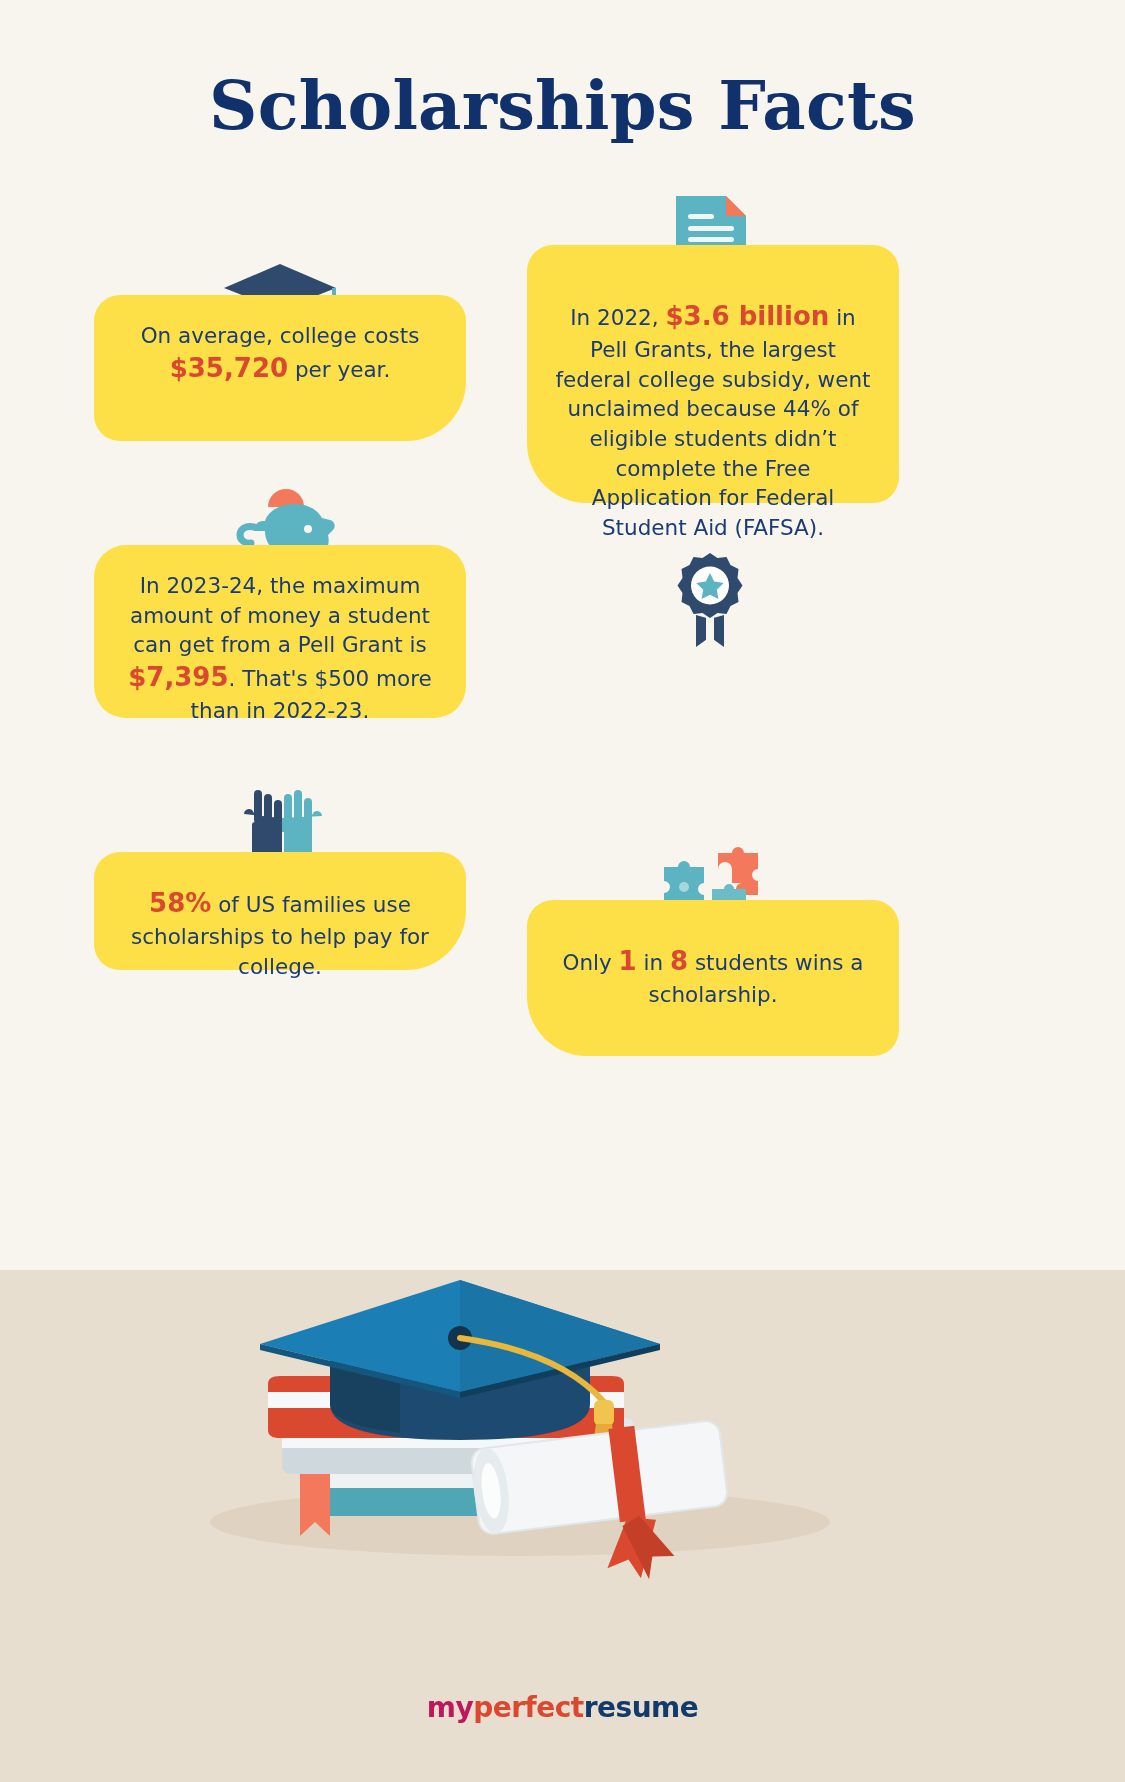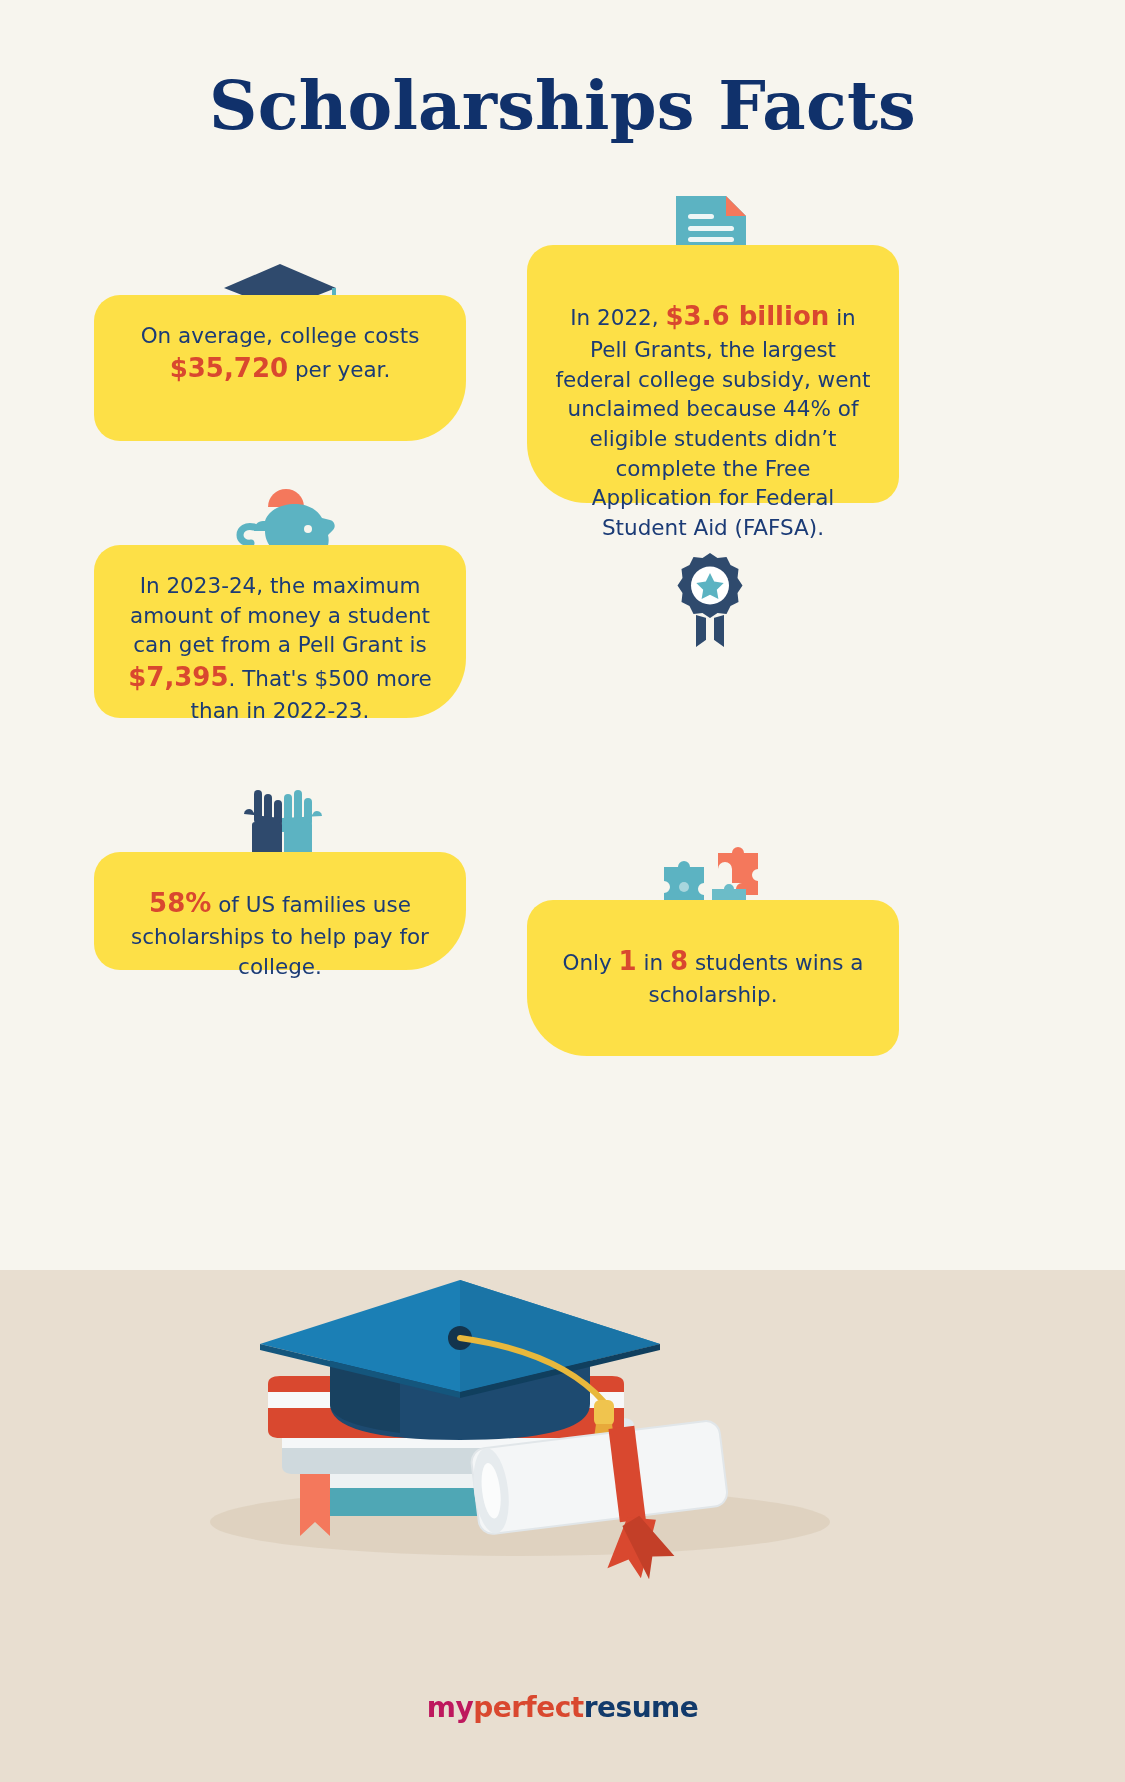--- a/index.html
+++ b/index.html
@@ -101,21 +101,21 @@
   </div>
 
   <div class="icon" style="left:232px; top:487px; width:104px; height:85px;">
     <svg width="104" height="85" viewBox="0 0 104 85">
       <path d="M36 20 a18 18 0 0 1 36 0 Z" fill="#f4785c"></path>
       <path d="M22 44 c0-6 4-10 9-10 l2 0 c4-12 18-17 30-17 c12 0 22 5 27 14 l8 2 c5 1 6 7 3 10 l-5 5 c1 4 1 9 -1 13 l0 12 a4 4 0 0 1 -4 4 l-8 0 a4 4 0 0 1 -4 -4 l0 -4 l-24 0 l0 4 a4 4 0 0 1 -4 4 l-8 0 a4 4 0 0 1 -4 -4 l0 -13 c-4-4 -6-10 -6-16 Z" fill="#5cb3c2"></path>
       <path d="M22 40 c-8 -2 -14 2 -14 8 c0 5 5 9 11 8" fill="none" stroke="#5cb3c2" stroke-width="7" stroke-linecap="round"></path>
       <circle cx="76" cy="42" r="4" fill="#f7f5ee"></circle>
     </svg>
   </div>
-  <div class="card left" style="left:94px; top:545px; width:372px; height:173px;">
+  <div class="card left" style="left:94px; top:545px; width:372px; height:173px;border-radius:32px;">
     <div class="card-text" style="padding-top:26px;">
       <span>In 2023-24, the maximum amount of money a student can get from a Pell Grant is </span><span class="hl">$7,395</span><span>. That's $500 more than in 2022-23.</span>
     </div>
   </div>
 
   <div class="icon" style="left:676px; top:553px; width:68px; height:95px;">
     <svg width="68" height="95" viewBox="0 0 68 95">
       <path d="M34 66 L20 62 L20 94 L34 84 L48 94 L48 62 Z" fill="#2f4a6d"></path>
       <rect x="30" y="58" width="8" height="32" fill="#f7f5ee"></rect>
       <path d="M34 0 l7.5 5 9-1 4 8 8 4 -1 9 5 7.5 -5 7.5 1 9 -8 4 -4 8 -9 -1 -7.5 5 -7.5 -5 -9 1 -4 -8 -8 -4 1 -9 -5 -7.5 5 -7.5 -1 -9 8 -4 4 -8 9 1 Z" fill="#2f4a6d"></path>

